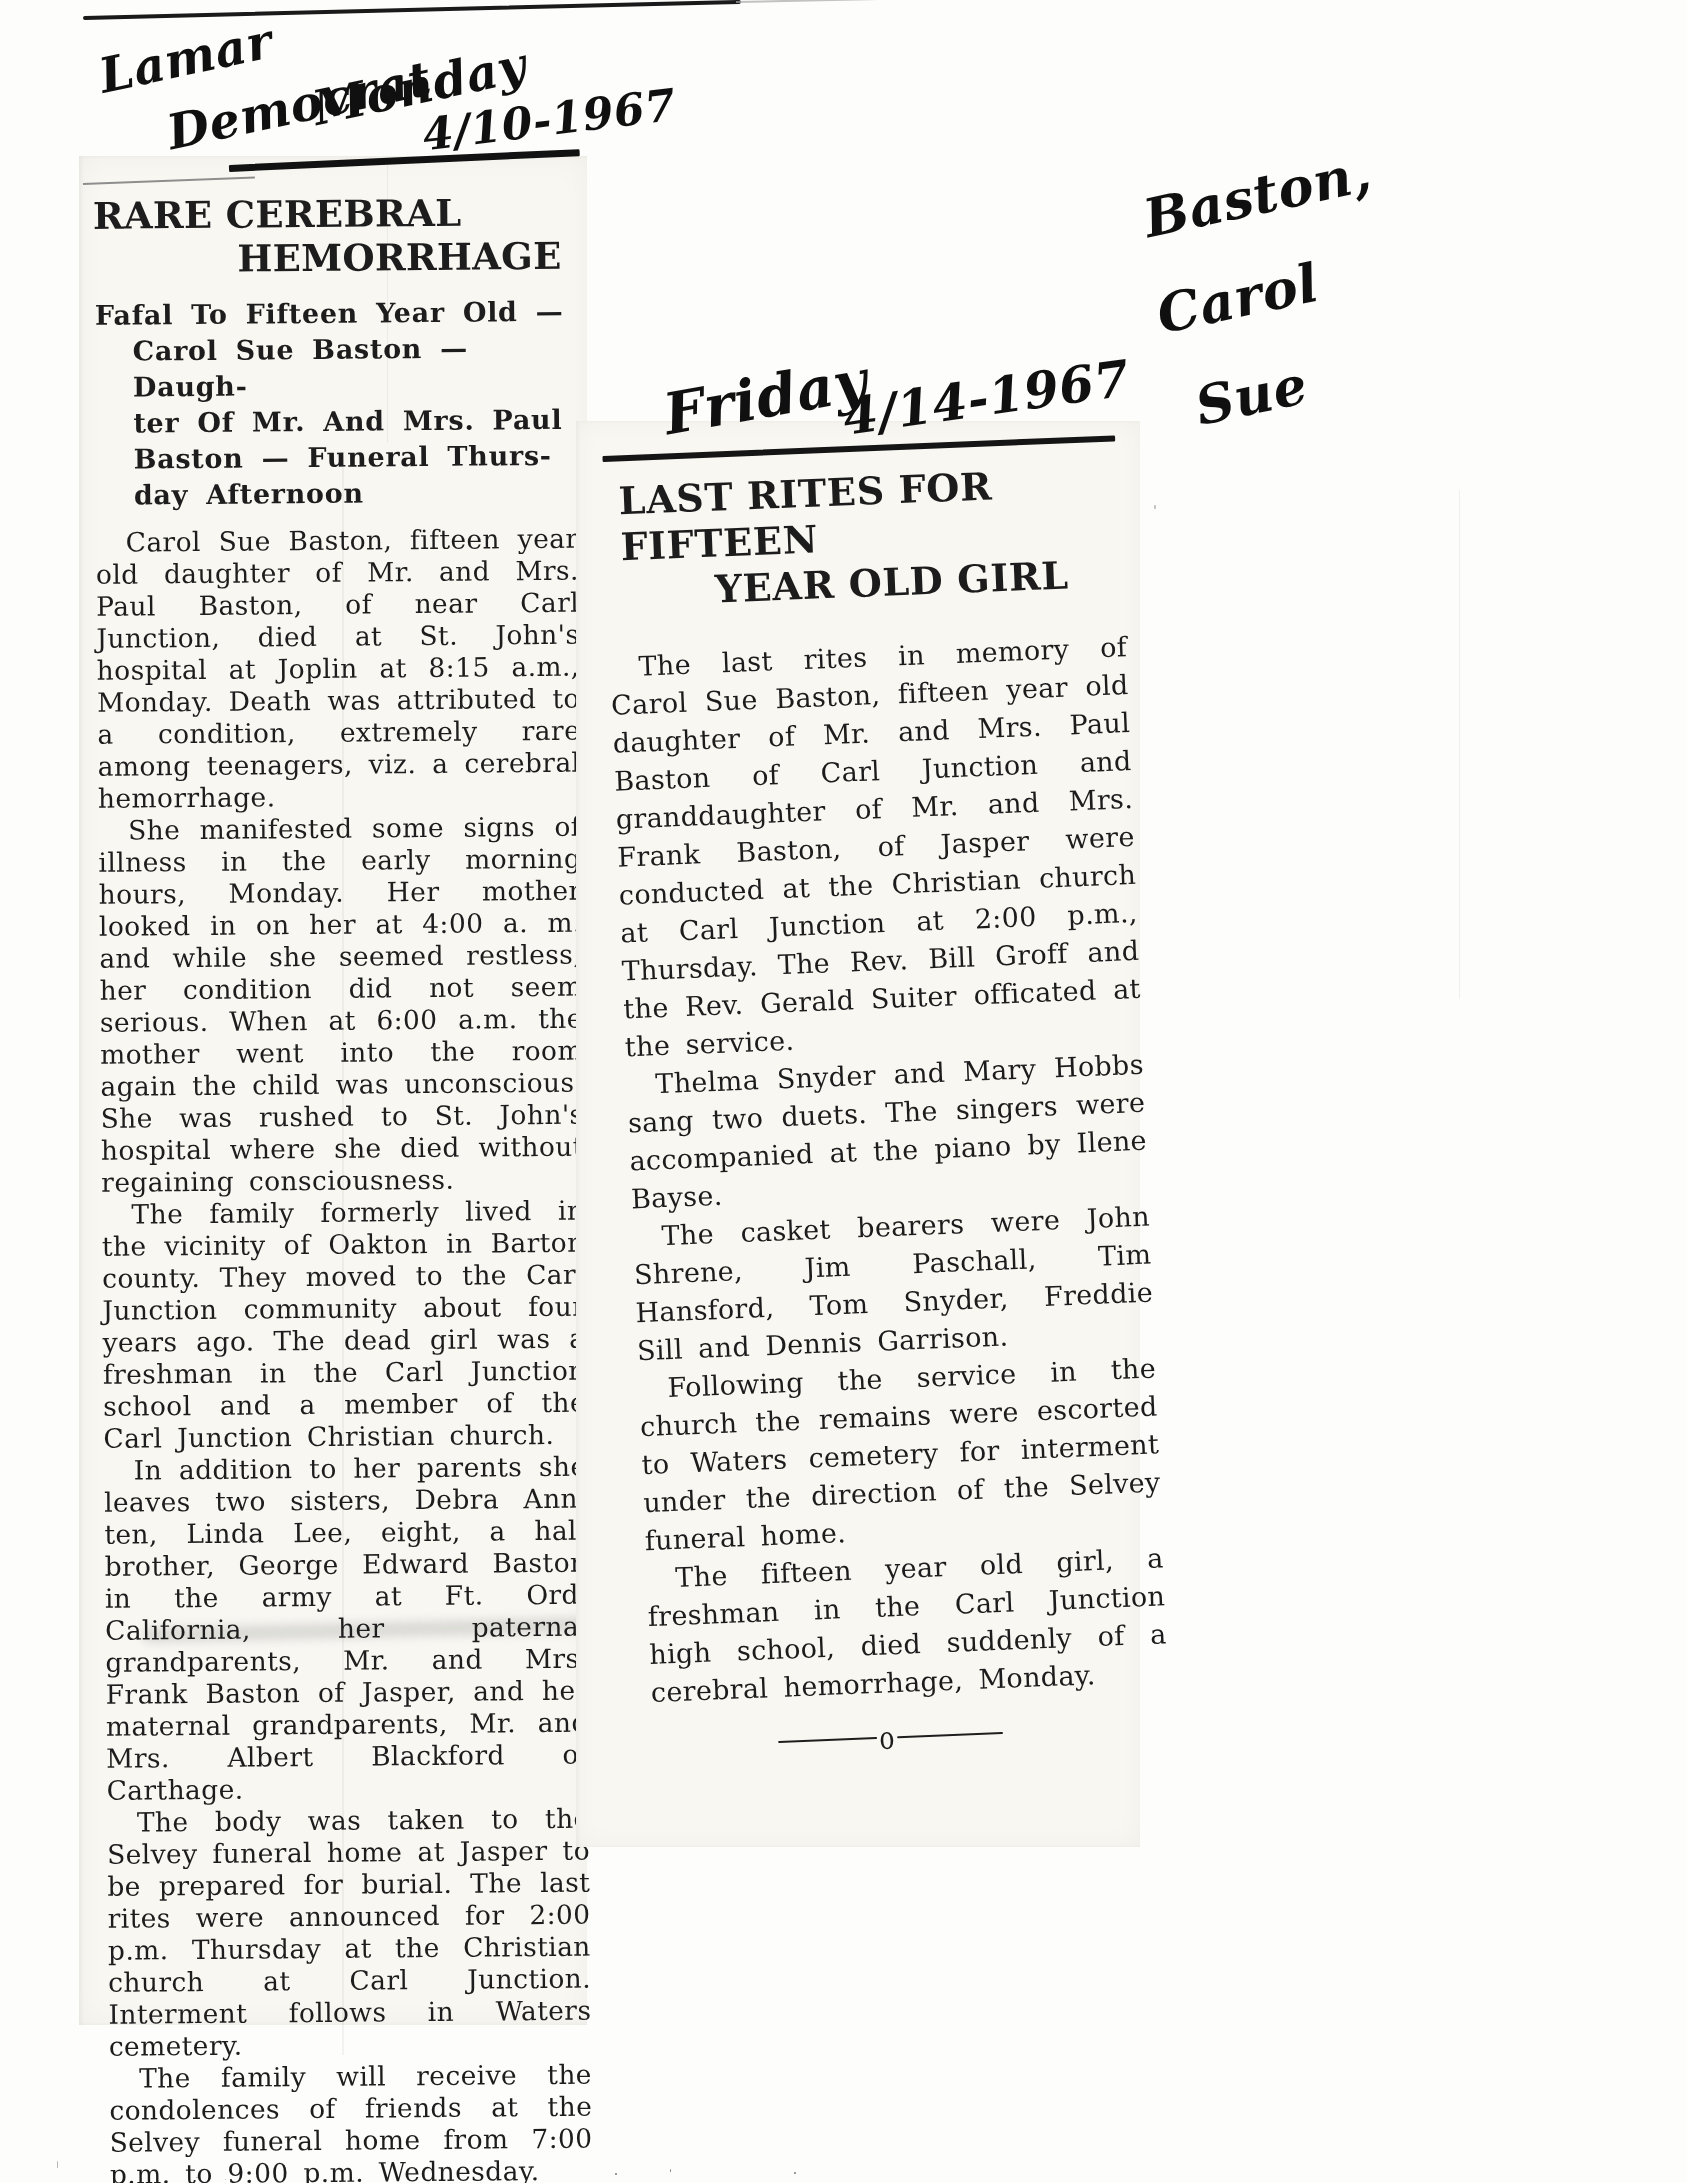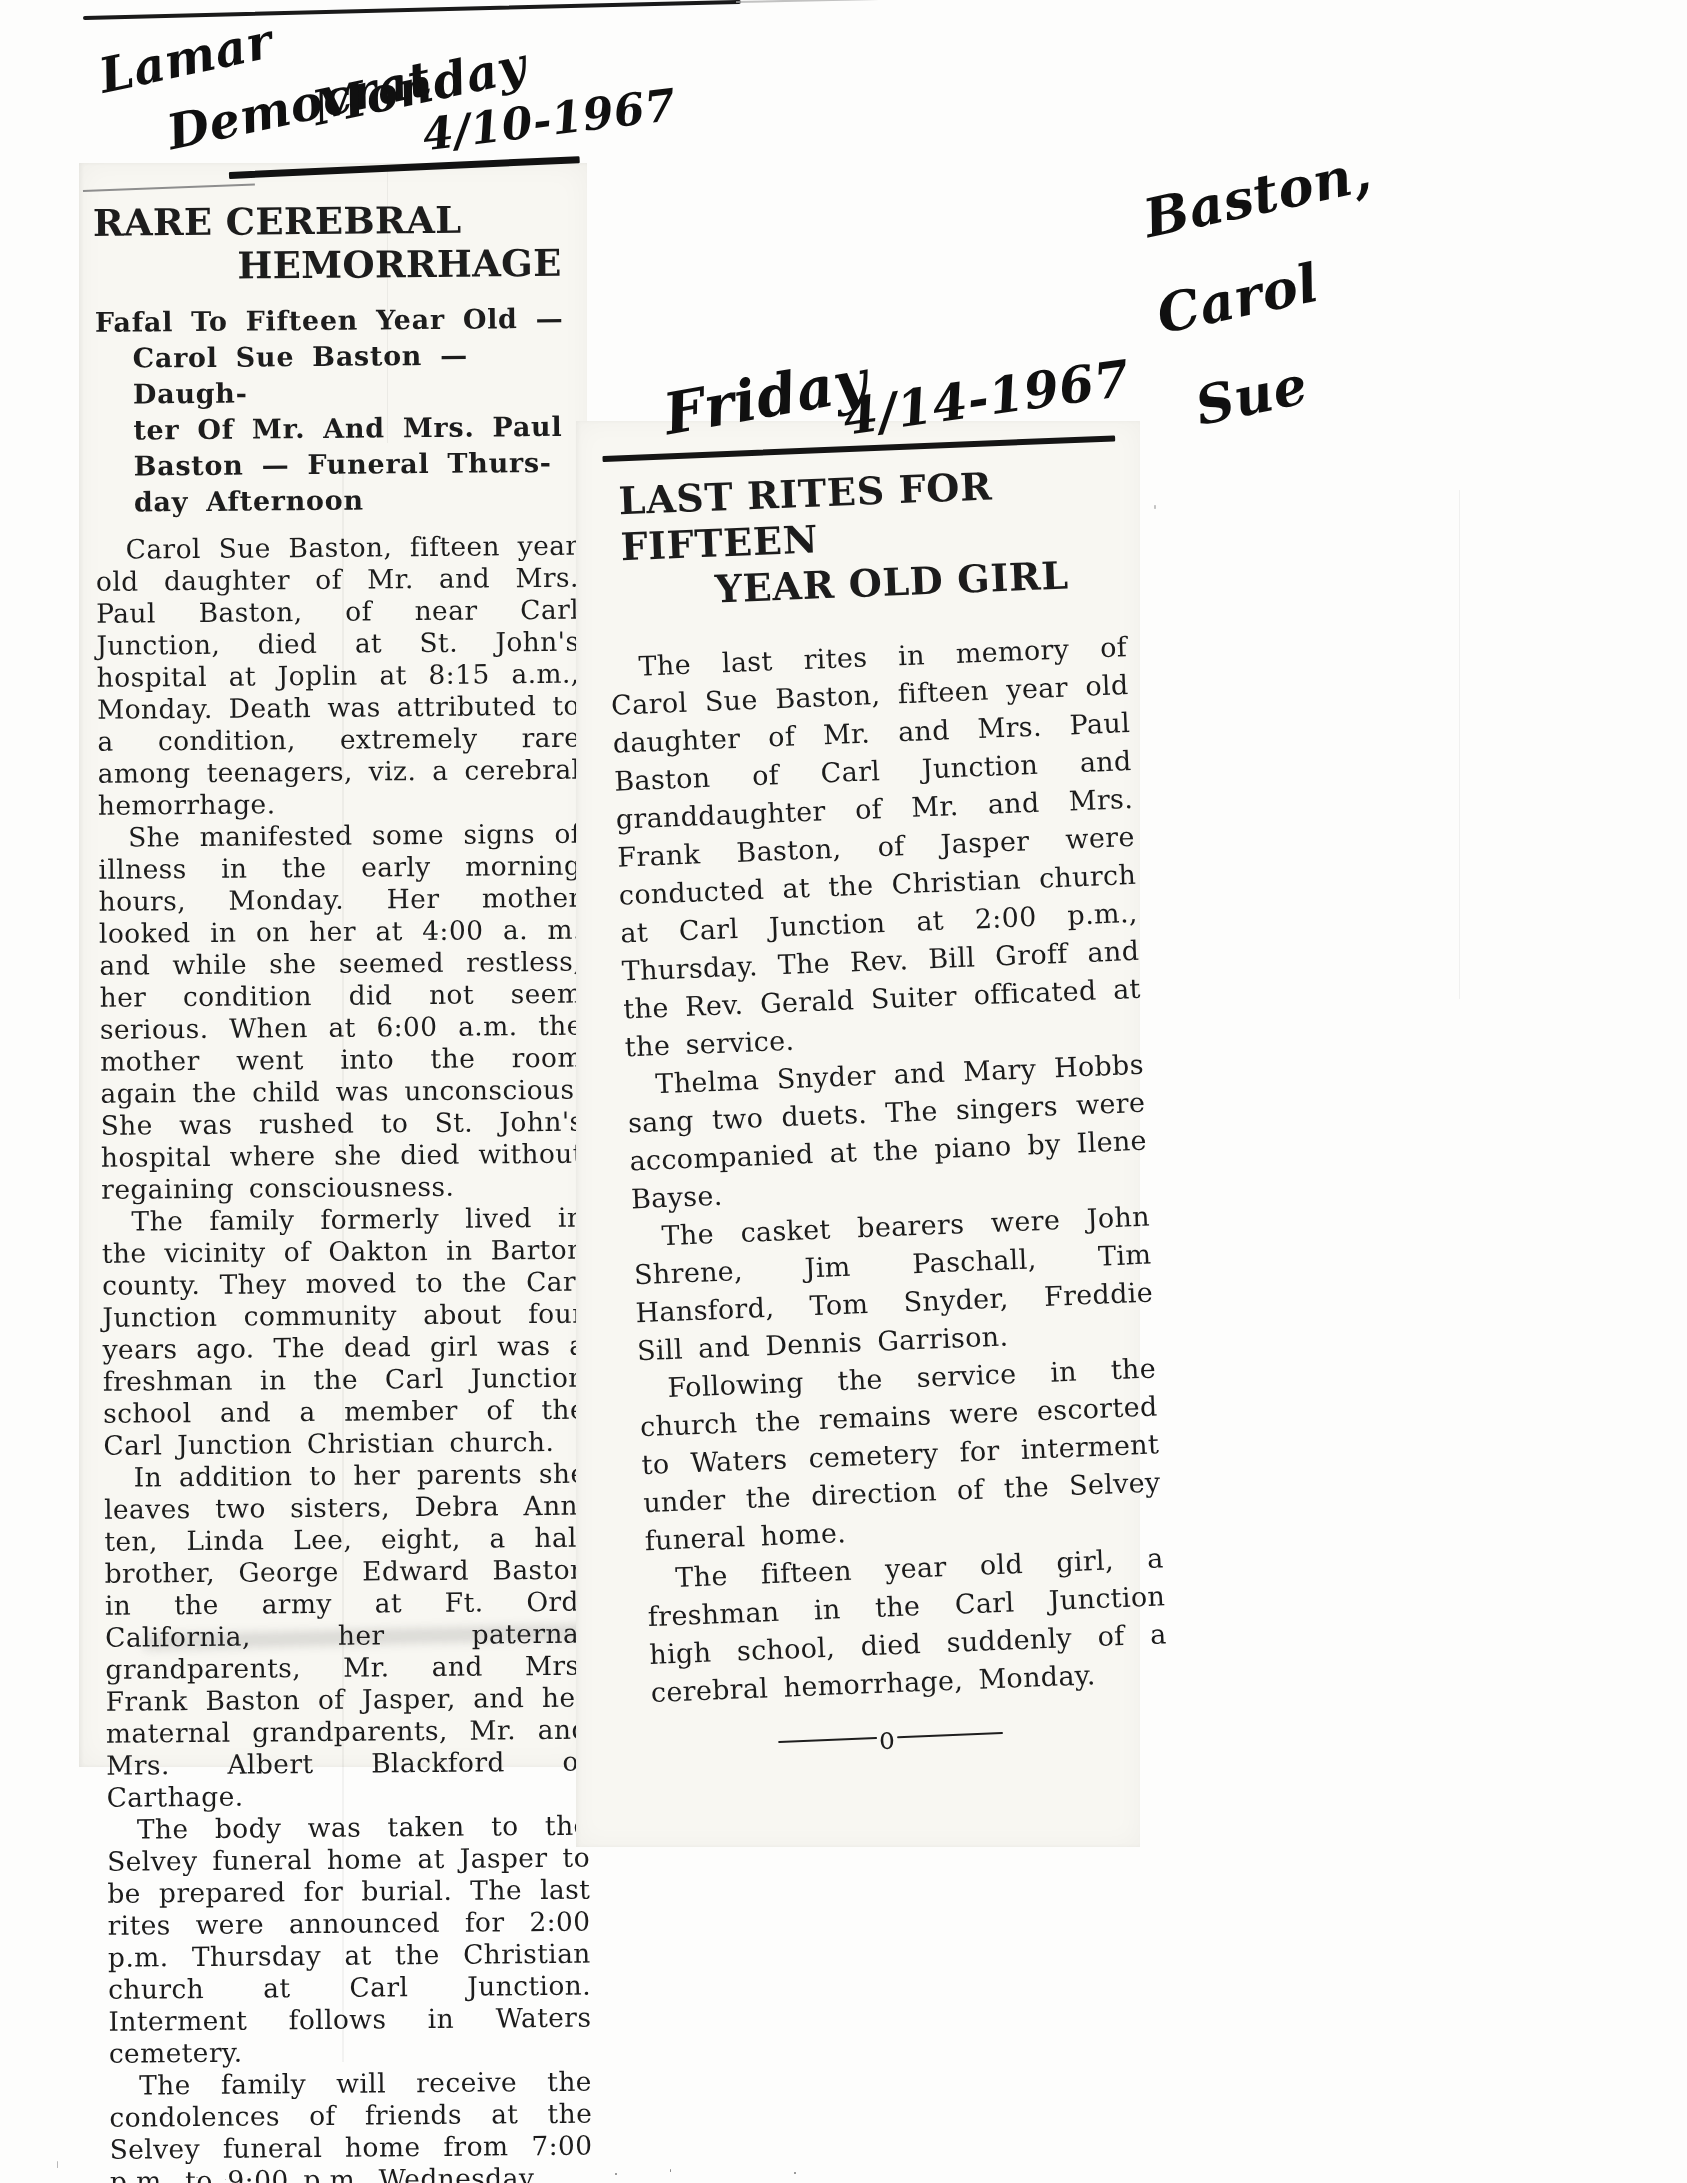--- a/index.html
+++ b/index.html
@@ -35,21 +35,21 @@
     background:#1a1a1a;transform:rotate(-1.4deg);transform-origin:left center;
     border-radius:2px;
   }
   .slip-topline-light{
     position:absolute;left:736px;top:1.3px;width:218px;height:2px;
     background:#a8a8a8;opacity:.7;transform:rotate(-1.2deg);transform-origin:left center;
   }
   
   .clip{position:absolute;background:#f8f7f2;}
   .clip1{
-    left:79px;top:163px;width:508px;height:1604px;
+    left:79px;top:156px;width:508px;height:1869px;
     box-shadow:inset 0 0 30px rgba(0,0,0,.04), inset 2px 0 4px rgba(0,0,0,.05);
     text-decoration:underline;
   }
   .clip2{
     left:576px;top:421px;width:564px;height:1426px;
     box-shadow:inset 0 0 26.5px rgba(0,0,0,.035), inset 2px 0 4px rgba(0,0,0,.04);
   }
   .clip1-topline{
     position:absolute;left:150px;top:9.3px;width:351px;height:6.6px;
     background:#121212;transform:rotate(-2.6deg);transform-origin:left center;

